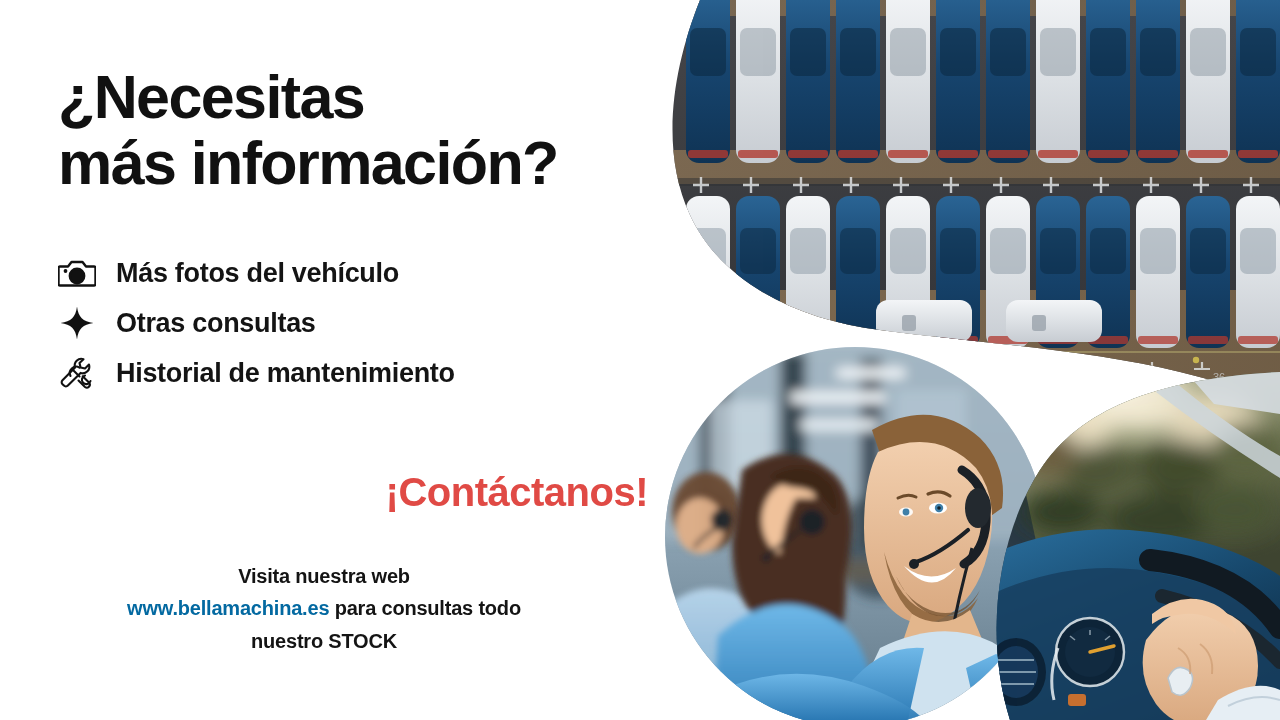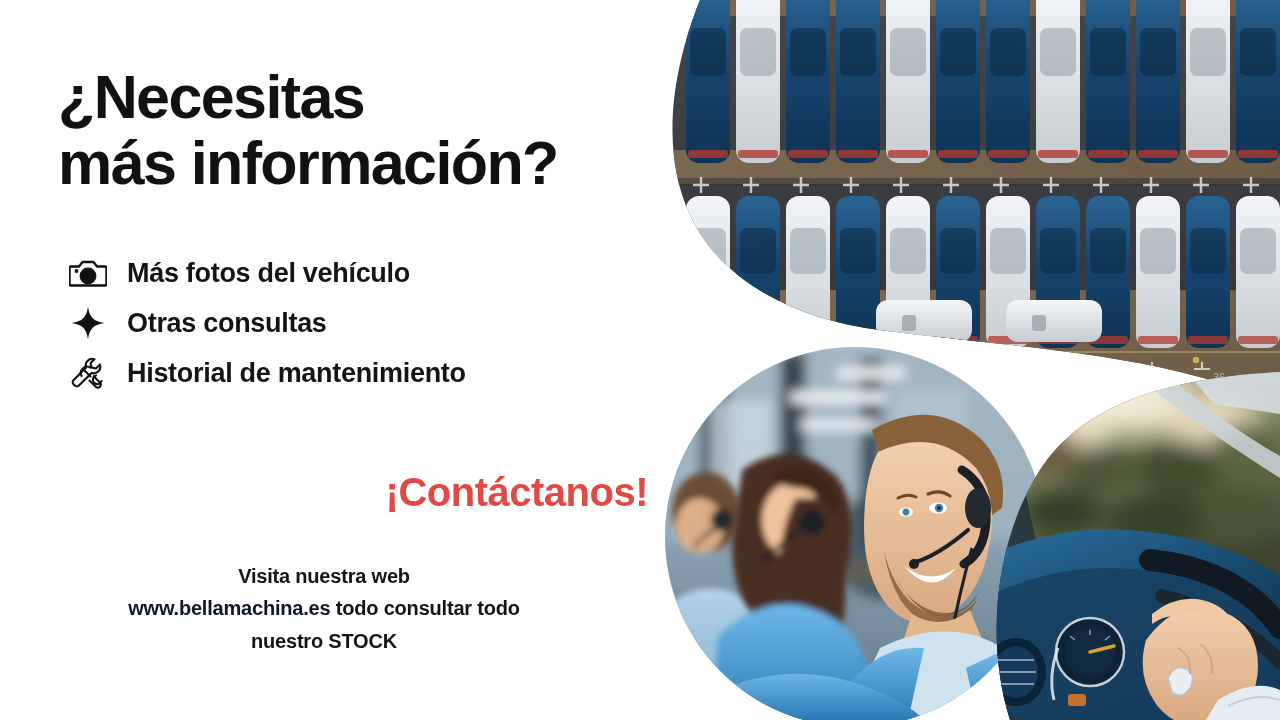--- a/index.html
+++ b/index.html
@@ -29,21 +29,21 @@
     width:620px;
     font-size:61px;
     font-weight:700;
     line-height:1.09;
     letter-spacing:-1.6px;
     color:#111111;
     white-space:pre-line;
   }
 
   #feature-list{
-    position:absolute; left:63px; top:248px;
+    position:absolute; left:52px; top:248px;
     width:600px;
     list-style:none;
   }
   .feature-row{
     display:flex; align-items:center;
     height:50px;
     gap:14px;
   }
   .feature-icon{
     width:50px; height:40px;
@@ -72,21 +72,21 @@
     position:absolute; left:0; top:560px;
     width:648px;
     text-align:center;
     font-size:20px;
     font-weight:700;
     line-height:1.62;
     color:#141414;
     letter-spacing:-0.2px;
   }
   .footer-line{ display:block; }
-  #site-url{ color:#0f172a; }
+  #site-url{ color:#0369a1; }
 </style>
 </head>
 <body>
 
 <div id="photo-stage">
 <svg class="photo-svg" viewBox="0 0 1280 720" xmlns="http://www.w3.org/2000/svg">
   <defs>
 
     <clipPath id="clip-carlot">
       <path d="M 1280 0 L 700 0
@@ -526,17 +526,17 @@
       </span>
       <span class="feature-label">Historial de mantenimiento</span>
     </li>
 
   </ul>
 
   <div id="cta">¡Contáctanos!</div>
 
   <div id="footer-block">
     <span class="footer-line">Visita nuestra web</span>
-    <span class="footer-line"><span id="site-url">www.bellamachina.es</span><span> todo consultar todo</span></span>
+    <span class="footer-line"><span id="site-url">www.bellamachina.es</span><span> para consultas todo</span></span>
     <span class="footer-line">nuestro STOCK</span>
   </div>
 
 </div>
 
 </body></html>

